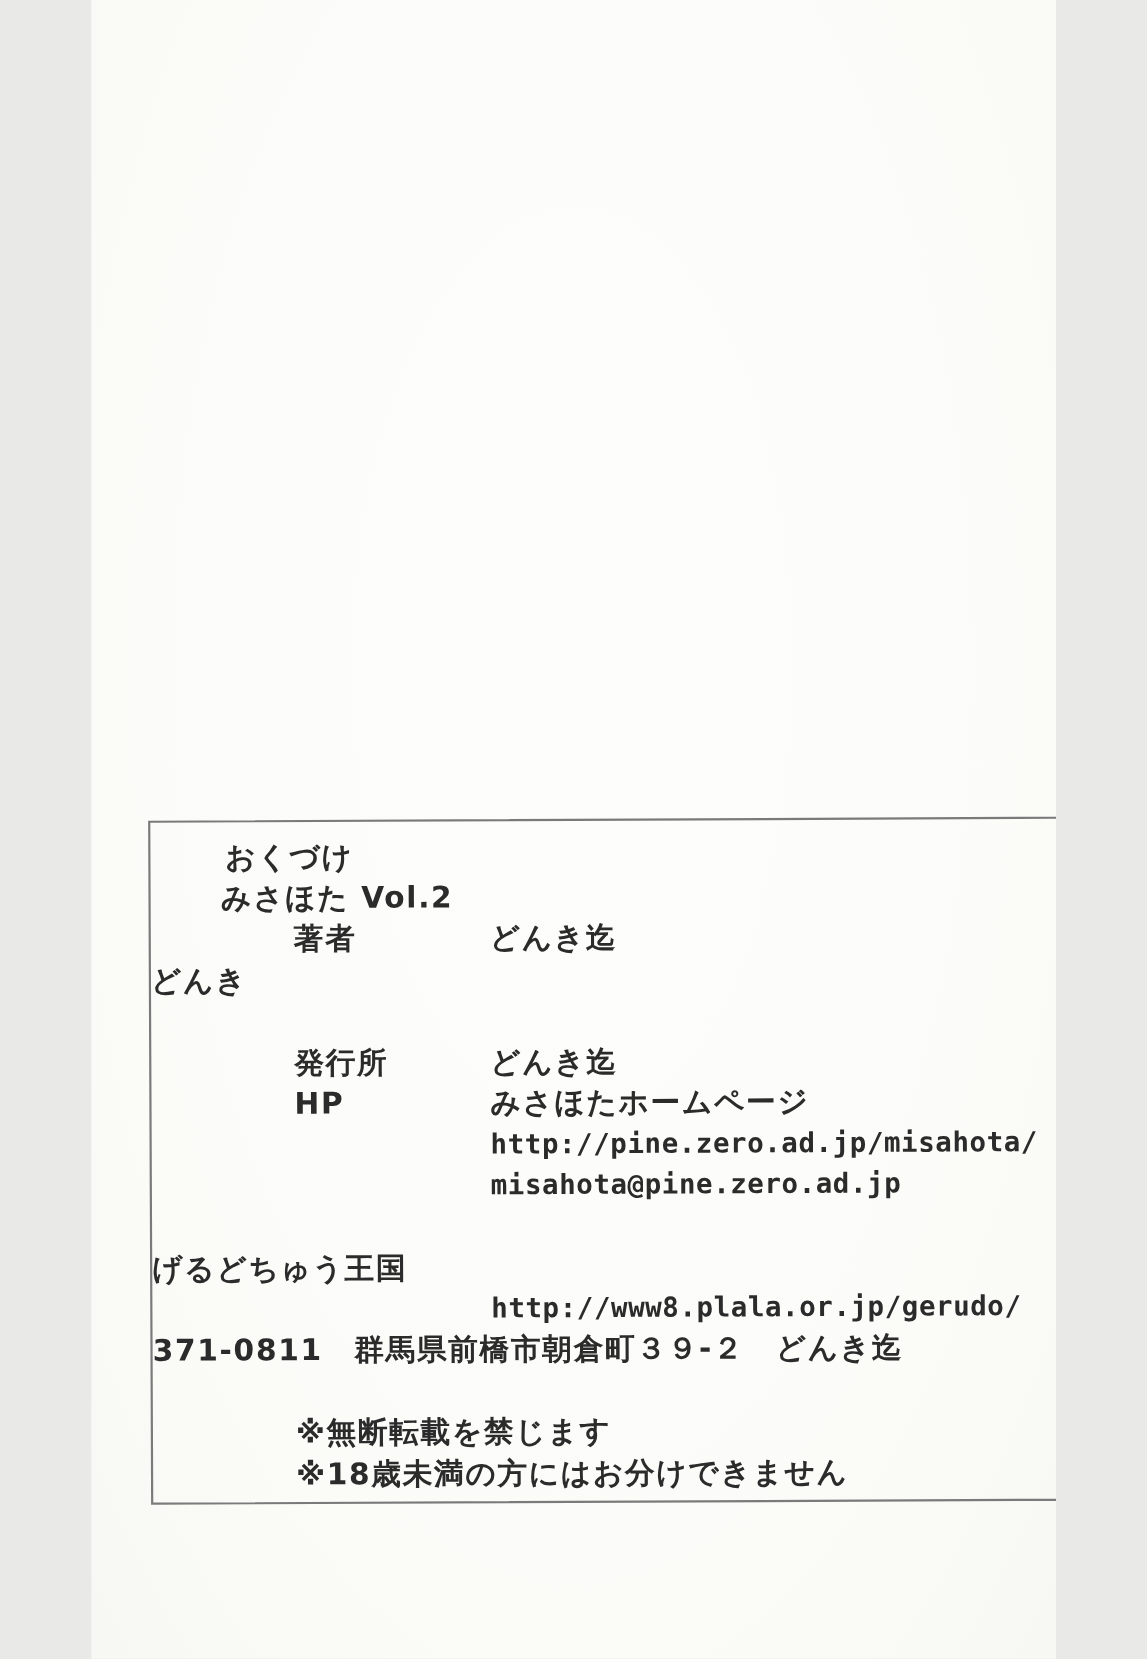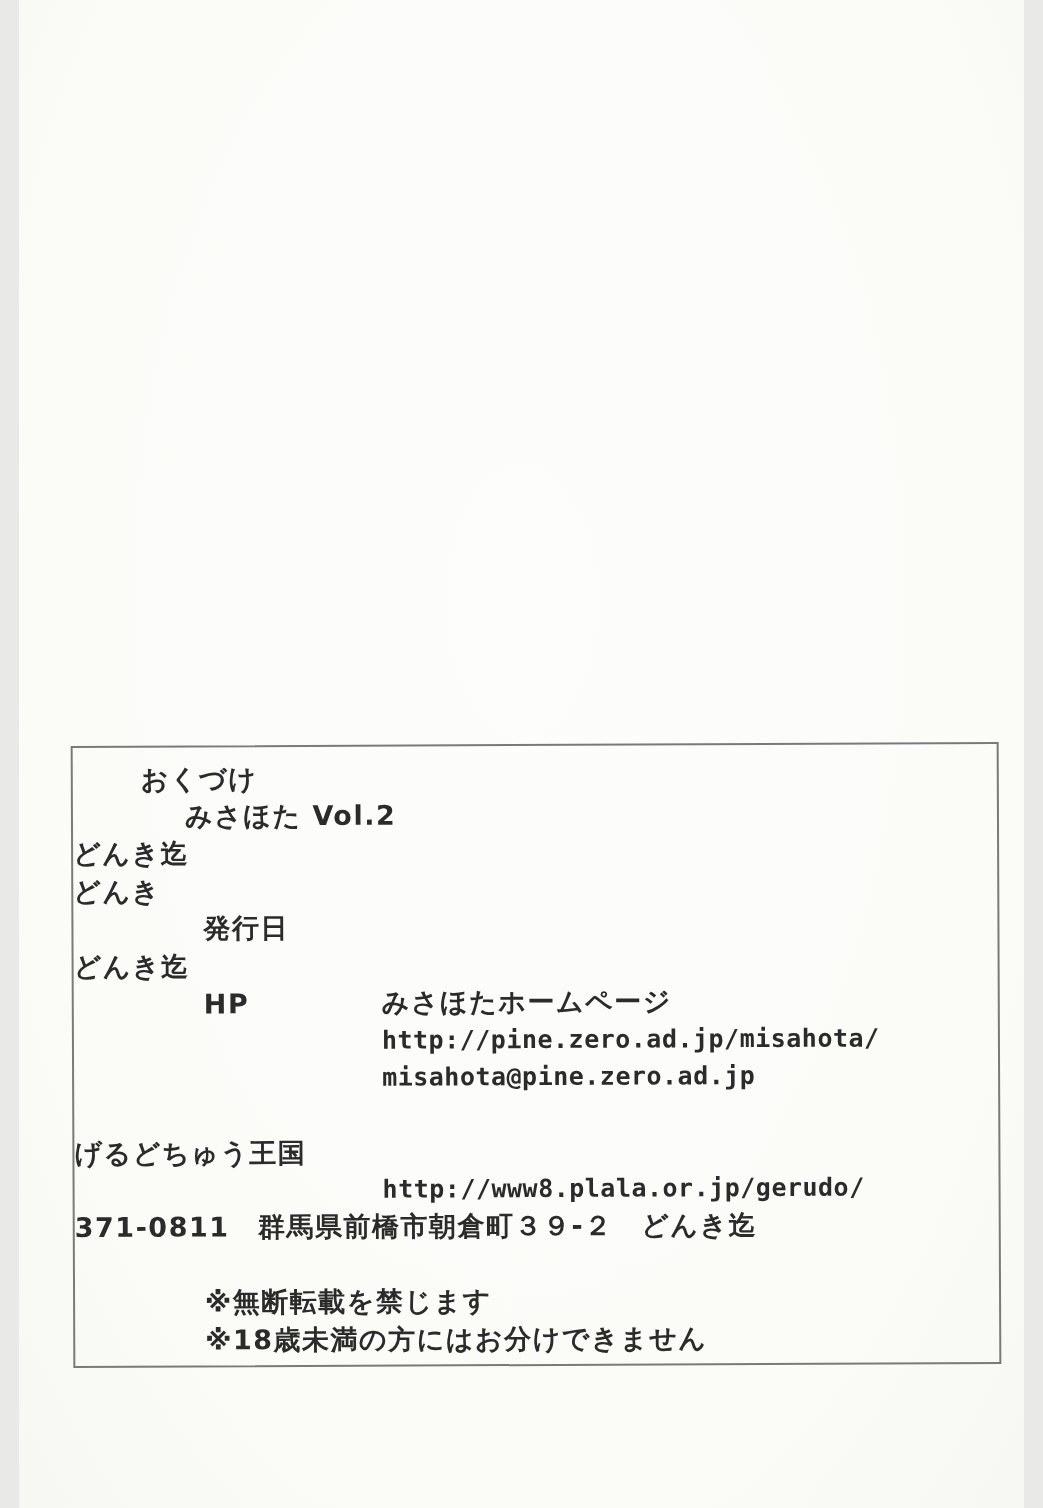--- a/index.html
+++ b/index.html
@@ -2,21 +2,21 @@
 <html><head>
 <meta charset="utf-8">
 <style>
   html, body {
     margin: 0;
     padding: 0;
     background: #e9e9e7;
   }
   .page {
     position: relative;
-    width: 1005px;
+    width: 877px;
     height: 1508px;
     margin: 0 auto;
     background: radial-gradient(ellipse at 50% 40%, #fdfdfc 0%, #fbfbf8 70%, #f7f7f4 100%);
     overflow: hidden;
     font-family: "DejaVu Sans", sans-serif;
     color: #2b2b2b;
   }
   .colophon-box {
     position: absolute;
     left: 53px;
@@ -34,21 +34,21 @@
   .line {
     display: flex;
     align-items: center;
     height: 37.4px;
     font-size: 27px;
     font-weight: bold;
     letter-spacing: 1.5px;
     white-space: pre;
   }
   .section-title-indent { margin-left: 68px; }
-  .title-indent { margin-left: 112px; }
+  .title-indent { margin-left: 64px; }
   .label-col {
     margin-left: 130px;
     width: 178px;
     flex: none;
   }
   .value-col { }
   .mono {
     font-family: "DejaVu Sans Mono", monospace;
     font-size: 25px;
     letter-spacing: 0.5px;
@@ -66,32 +66,33 @@
 
       <div class="line">
         <span class="section-title-indent">おくづけ</span>
       </div>
 
       <div class="line">
         <span class="title-indent">みさほた Vol.2</span>
       </div>
 
       <div class="line">
+        <span class="label-col">著者</span>
         <span class="value-col">どんき迄</span>
       </div>
 
       <div class="line">
         <span class="value-col">どんき</span>
       </div>
 
       <div class="line">
-        <span class="label-col">発行日</span>
       </div>
 
       <div class="line">
+        <span class="label-col">発行所</span>
         <span class="value-col">どんき迄</span>
       </div>
 
       <div class="line">
         <span class="label-col">HP</span>
         <span class="value-col">みさほたホームページ</span>
       </div>
 
       <div class="line">
         <span class="label-col"></span>

